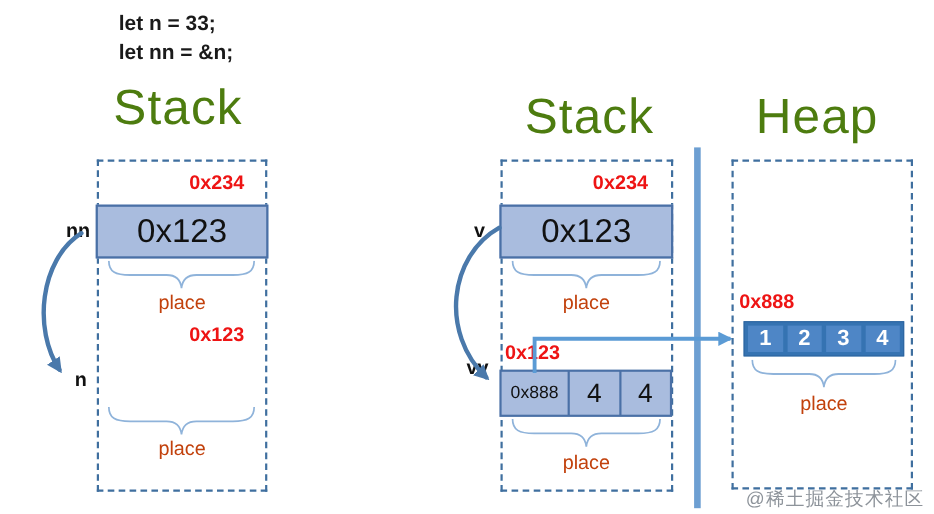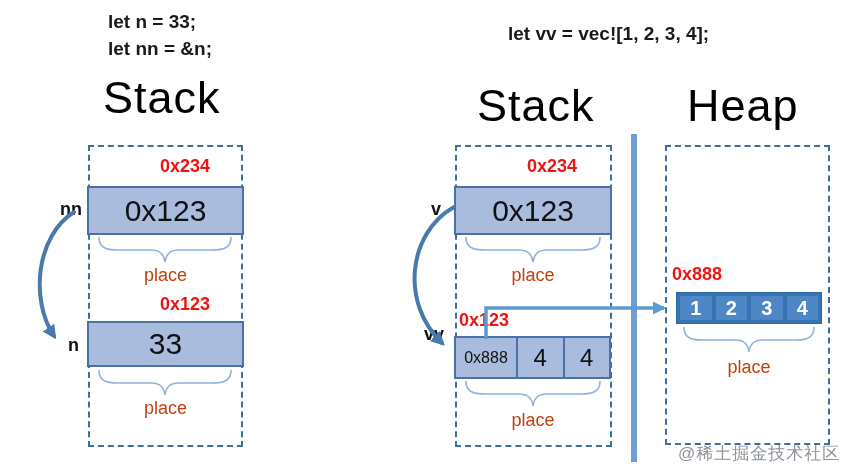--- a/index.html
+++ b/index.html
@@ -1,23 +1,23 @@
 <!DOCTYPE html>
 <html><head>
 <meta charset="utf-8">
 <style>
   html,body{margin:0;padding:0;background:#fff;}
   .canvas{position:relative;width:849px;height:467px;background:#ffffff;overflow:hidden;
           font-family:"Liberation Sans","DejaVu Sans",sans-serif;color:#111;padding-left:16px;}
   .abs{position:absolute;}
   .code{font-weight:700;font-size:19px;line-height:27px;color:#1a1a1a;white-space:pre;}
-  .heading{font-size:45px;font-weight:400;color:#000000;letter-spacing:1px;}
+  .heading{font-size:45px;font-weight:400;color:#4d7c0f;letter-spacing:1px;}
   .dashed-box{border:2px dashed #3f6f9f;background:transparent;}
   .addr{font-weight:700;font-size:18px;color:#ee1414;}
-  .right-align{text-align:left;}
+  .right-align{text-align:center;}
   .mem-box{background:#a9bcde;border:2px solid #4a70a6;display:flex;align-items:center;justify-content:center;
            font-size:30px;color:#111;box-sizing:border-box;}
   .var-label{font-weight:700;font-size:18px;color:#111;text-align:center;}
   .place{font-size:18px;color:#c2410c;text-align:center;}
   .vv-box{display:flex;background:#4a70a6;padding:2px;gap:2px;box-sizing:border-box;}
   .vv-cell{background:#a9bcde;display:flex;align-items:center;justify-content:center;color:#111;}
   .vv-cell.ptr{width:60px;font-size:16px;}
   .vv-cell.num{flex:1;font-size:24px;}
   .heap-box{display:flex;background:#3573b2;padding:3px;gap:4px;box-sizing:border-box;border:1px solid #2e66a0;}
   .heap-cell{flex:1;background:#4e86c6;display:flex;align-items:center;justify-content:center;
@@ -40,38 +40,36 @@
   <div class="abs addr right-align" style="left:160px;top:156px;width:74px;">0x234</div>
   <div class="abs mem-box" style="left:87px;top:186px;width:157px;height:49px;">0x123</div>
   <div class="abs var-label" style="left:60px;top:199px;">nn</div>
 
   <svg class="abs" style="left:97px;top:237px;" width="136" height="26" viewBox="0 0 140 26" preserveAspectRatio="none">
     <path d="M2,0 C2,10 8,13 22,13 L56,13 C64,13 69,16 70,25 C71,16 76,13 84,13 L118,13 C132,13 138,10 138,0" fill="none" stroke="#8fb3da" stroke-width="1.6"></path>
   </svg>
   <div class="abs place" style="left:88px;top:265px;width:155px;">place</div>
 
   <div class="abs addr right-align" style="left:160px;top:294px;width:74px;">0x123</div>
-  <div class="abs mem-box" style="left:87px;top:321px;width:157px;height:46px;">33</div>
   <div class="abs var-label" style="left:68px;top:335px;">n</div>
 
   <svg class="abs" style="left:97px;top:370px;" width="136" height="26" viewBox="0 0 140 26" preserveAspectRatio="none">
     <path d="M2,0 C2,10 8,13 22,13 L56,13 C64,13 69,16 70,25 C71,16 76,13 84,13 L118,13 C132,13 138,10 138,0" fill="none" stroke="#8fb3da" stroke-width="1.6"></path>
   </svg>
   <div class="abs place" style="left:88px;top:398px;width:155px;">place</div>
 
   <svg class="abs" style="left:28px;top:208px;" width="50" height="142" viewBox="0 0 50 142">
     <defs>
       <marker id="ah1" markerUnits="userSpaceOnUse" markerWidth="14" markerHeight="14" refX="10" refY="7" orient="auto">
         <path d="M0,0 L14,7 L0,14 z" fill="#4a79ab"></path>
       </marker>
     </defs>
     <path d="M46,4 C8,28 2,92 26,128" fill="none" stroke="#4a79ab" stroke-width="4" stroke-linecap="round" marker-end="url(#ah1)"></path>
   </svg>
 
-  <div class="abs code" style="left:508px;top:20px;">let vv = vec![1, 2, 3, 4];</div>
   <div class="abs heading" style="left:477px;top:80px;">Stack</div>
   <div class="abs heading" style="left:687px;top:80px;">Heap</div>
 
   <div class="abs divider" style="left:631px;top:134px;width:6px;height:328px;"></div>
 
   <div class="abs dashed-box" style="left:455px;top:145px;width:153px;height:298px;"></div>
 
   <div class="abs addr right-align" style="left:527px;top:156px;width:74px;">0x234</div>
   <div class="abs mem-box" style="left:454px;top:186px;width:158px;height:49px;">0x123</div>
   <div class="abs var-label" style="left:431px;top:199px;">v</div>

